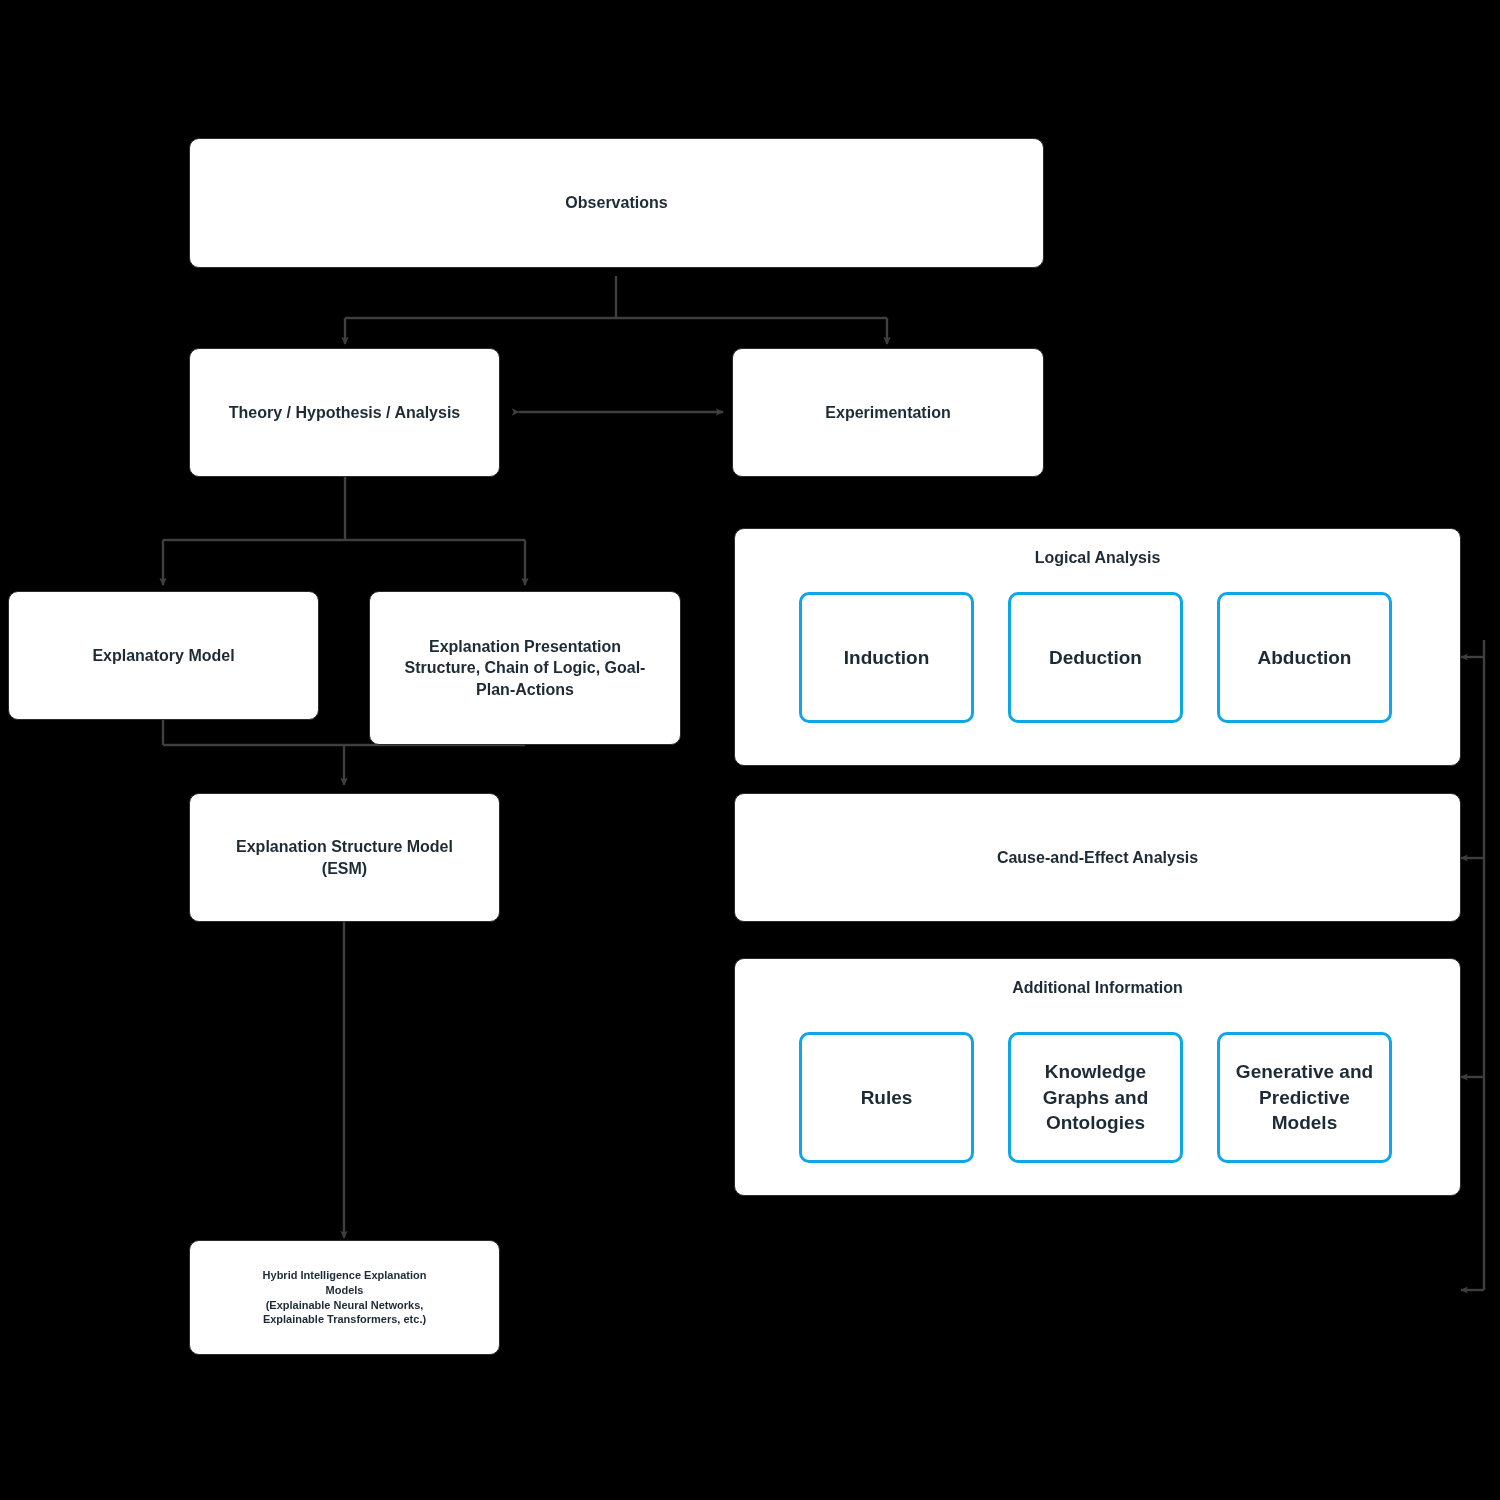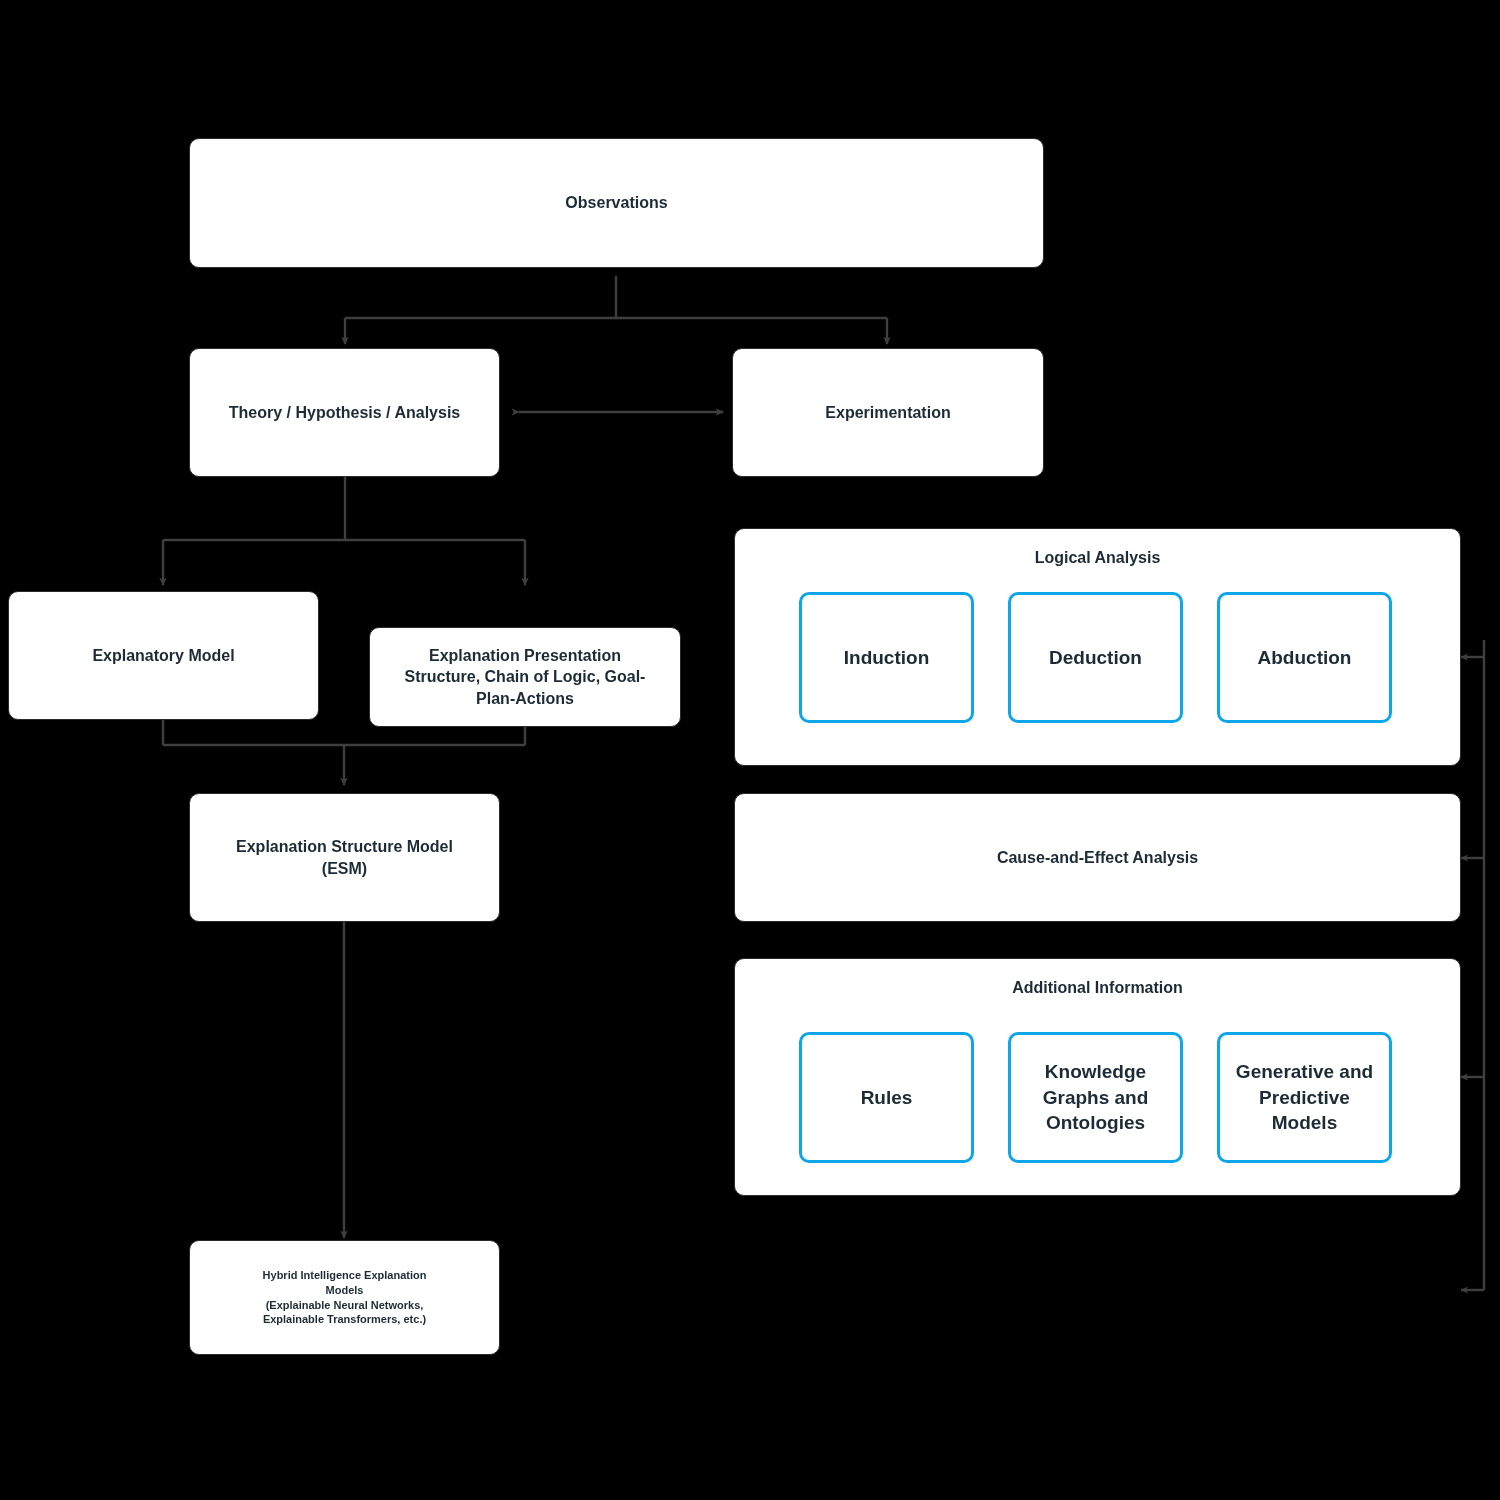--- a/index.html
+++ b/index.html
@@ -123,21 +123,21 @@
   </div>
 
   <div class="node" style="left:732px; top:348px; width:312px; height:129px;">
     <span class="label">Experimentation</span>
   </div>
 
   <div class="node" style="left:8px; top:591px; width:311px; height:129px;">
     <span class="label">Explanatory Model</span>
   </div>
 
-  <div class="node" style="left:369px; top:591px; width:312px; height:100px;margin-top:36px;">
+  <div class="node" style="left:369px; top:591px; width:312px; height:154px;">
     <span class="label">Explanation Presentation
 Structure, Chain of Logic, Goal-
 Plan-Actions</span>
   </div>
 
   <div class="node" style="left:189px; top:793px; width:311px; height:129px;">
     <span class="label">Explanation Structure Model
 (ESM)</span>
   </div>
 

